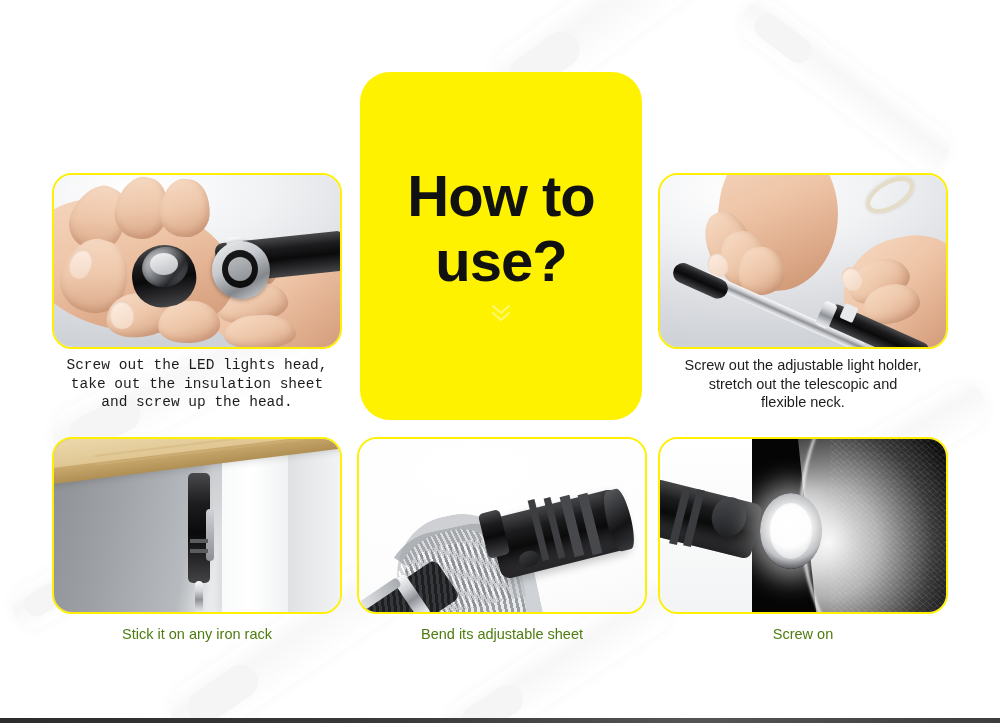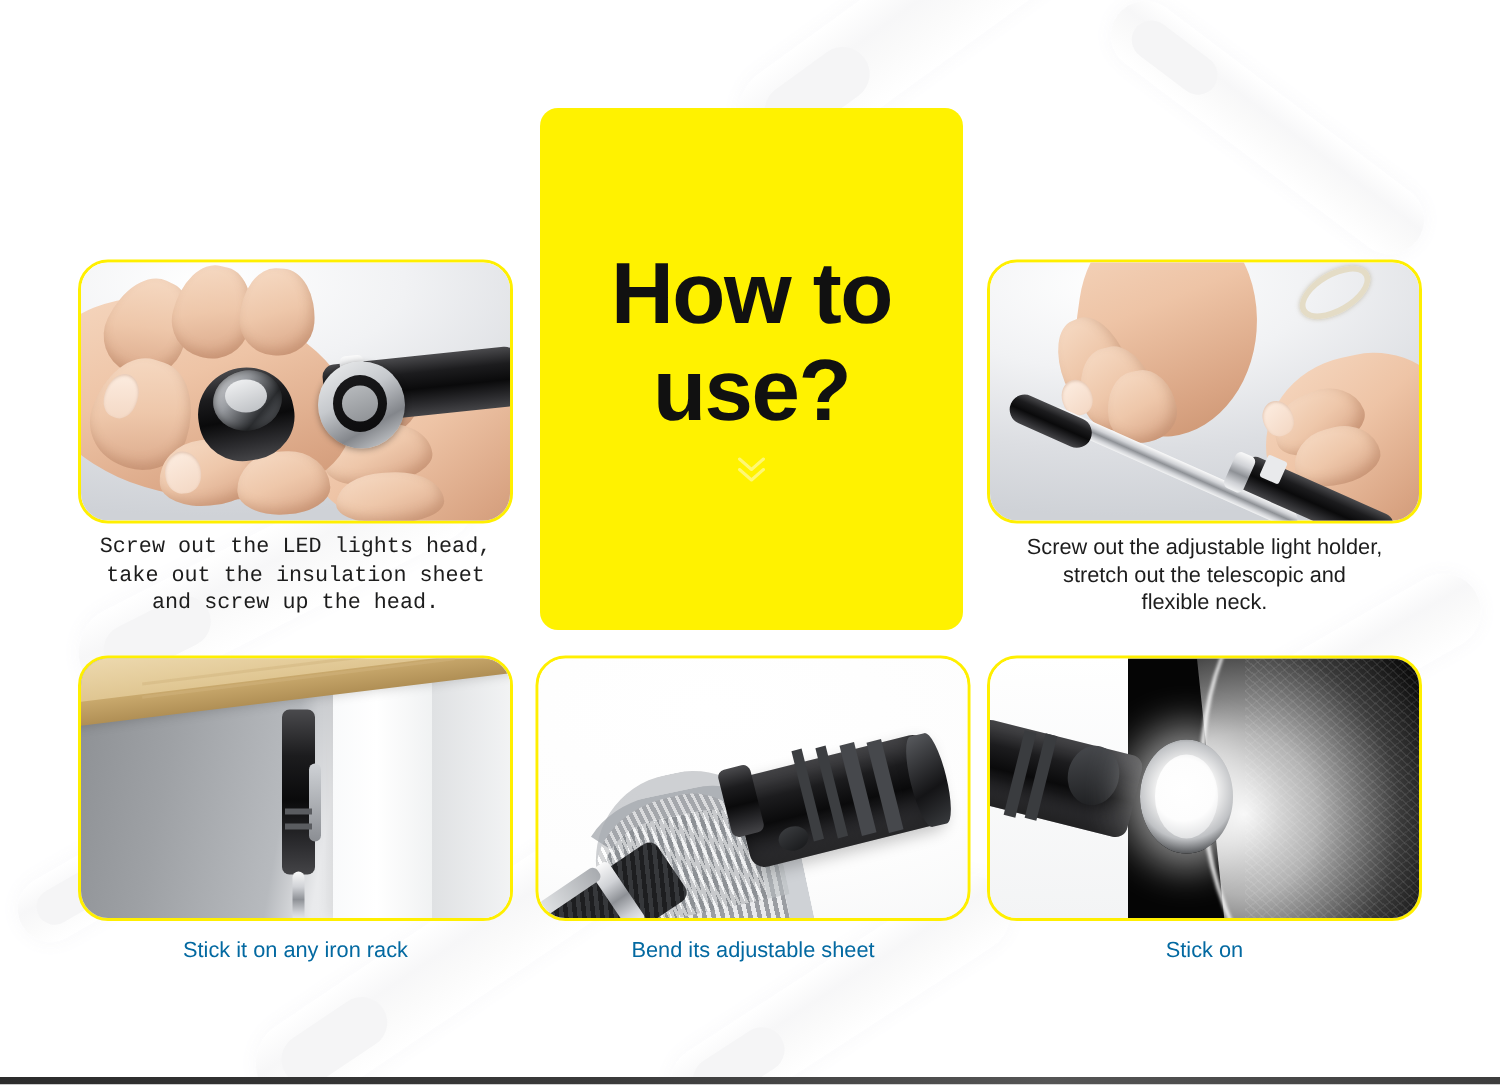--- a/index.html
+++ b/index.html
@@ -100,21 +100,21 @@
     background: linear-gradient(180deg, #fafafa 0%, #d0d2d6 30%, #8e9196 55%, #cfd1d5 80%, #f2f3f4 100%);
     border-radius: 4px;
   }
 
   
   #yellow-panel {
     position: absolute;
     left: 360px; top: 72px;
     width: 282px; height: 348px;
     background: #fff200;
-    border-radius: 12px;
+    border-radius: 30px;
   }
   #yellow-title {
     position: absolute;
     left: 0; right: 0; top: 92px;
     text-align: center;
     font-size: 58px;
     font-weight: bold;
     line-height: 1.12;
     color: #111111;
     letter-spacing: -1px;
@@ -133,21 +133,21 @@
     text-align: center;
     font-size: 14.5px;
     line-height: 1.28;
     color: #1d1d1d;
     white-space: pre-line;
   }
   .caption-small {
     position: absolute;
     text-align: center;
     font-size: 14.5px;
-    color: #0369a1;
+    color: #4d7c0f;
   }
 
   
   #bottom-bar {
     position: absolute;
     left: 0; bottom: 0;
     width: 100%; height: 5px;
     background: linear-gradient(90deg, #2c2c2c 0%, #3a3a3a 40%, #555555 70%, #3d3d3d 100%);
   }
 </style>
@@ -377,21 +377,21 @@
 
     <div style="position:absolute; left:100px; top:54px; width:62px; height:76px;
          border-radius:50%;
          background:radial-gradient(circle at 50% 45%, #ffffff 0%, #f2f2f2 38%, #bfc1c4 62%, #4b4d50 82%, #141516 100%);
          box-shadow:0 0 26px 10px rgba(255,255,255,.55);"></div>
     <div style="position:absolute; left:110px; top:64px; width:42px; height:56px;
          border-radius:50%;
          background:radial-gradient(circle at 46% 42%, #ffffff 0%, #fdfdfd 52%, #dcdddf 88%);"></div>
   </div>
 </div>
-<div class="caption-small" style="left:658px; top:626px; width:290px;">Stick on</div>
+<div class="caption-small" style="left:658px; top:626px; width:290px;">Screw on</div>
 
 <div id="yellow-panel">
   <div id="yellow-title">How to
 use?</div>
   <div id="chevron-wm">
     <svg width="26" height="26" viewBox="0 0 26 26" aria-hidden="true">
       <path d="M5 6 L13 13 L21 6" stroke="#ffffff" stroke-width="2" fill="none" stroke-linecap="round" stroke-linejoin="round"></path>
       <path d="M5 13 L13 20 L21 13" stroke="#ffffff" stroke-width="2" fill="none" stroke-linecap="round" stroke-linejoin="round"></path>
     </svg>
   </div>

